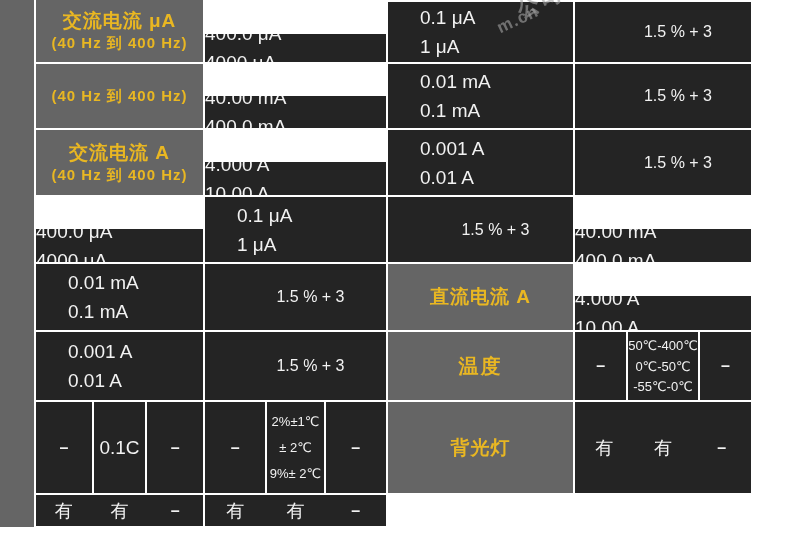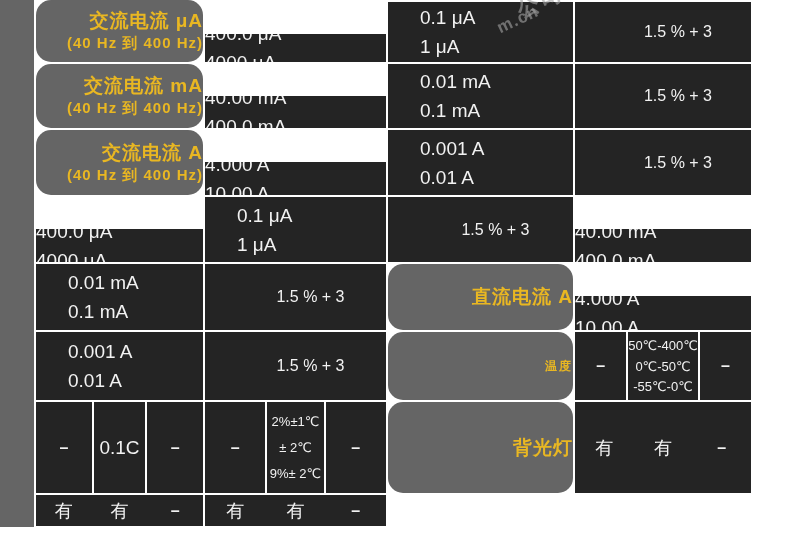--- a/index.html
+++ b/index.html
@@ -24,26 +24,26 @@
     display:grid;
     grid-template-columns:167px 181px 185px 176px;
     grid-template-rows:62px 64px 65px 65px 66px 68px 91px 31px;
     gap:2px;
   }
   .cell{box-sizing:border-box;overflow:hidden;}
   .bt{border-top:2px solid #ffffff;}
   .label-cell{
     background:#656565;
     display:flex;flex-direction:column;
-    align-items:flex-end;justify-content:center;
-    color:#e9b722;font-weight:bold;text-align:center;border-radius:15px;
+    align-items:center;justify-content:center;
+    color:#e9b722;font-weight:bold;text-align:center;
   }
   .label-main{font-size:19px;line-height:24px;letter-spacing:1px;}
   .label-sub{font-size:15px;line-height:20px;letter-spacing:1px;}
-  .label-big{font-size:12px;letter-spacing:2px;}
+  .label-big{font-size:20px;letter-spacing:2px;}
   .dark{background:#242424;color:#f2f2f2;}
   .vals{
     display:flex;flex-direction:column;justify-content:center;
     font-size:19px;
   }
   .vals .v{line-height:29px;}
   .range-cell{margin-top:32px;}
   .res-cell{padding-left:32px;}
   .acc-cell{
     display:flex;align-items:center;justify-content:center;
@@ -92,21 +92,20 @@
       <div class="v">400.0 μA</div>
       <div class="v">4000 μA</div>
     </div>
     <div class="cell bt dark vals res-cell">
       <div class="v">0.1 μA</div>
       <div class="v">1 μA</div>
     </div>
     <div class="cell bt dark acc-cell">1.5 % + 3</div>
 
     <div class="cell label-cell">
-      <div class="label-main">交流电流 mA</div>
       <div class="label-sub">(40 Hz 到 400 Hz)</div>
     </div>
     <div class="cell dark vals range-cell">
       <div class="v">40.00 mA</div>
       <div class="v">400.0 mA</div>
     </div>
     <div class="cell dark vals res-cell">
       <div class="v">0.01 mA</div>
       <div class="v">0.1 mA</div>
     </div>

